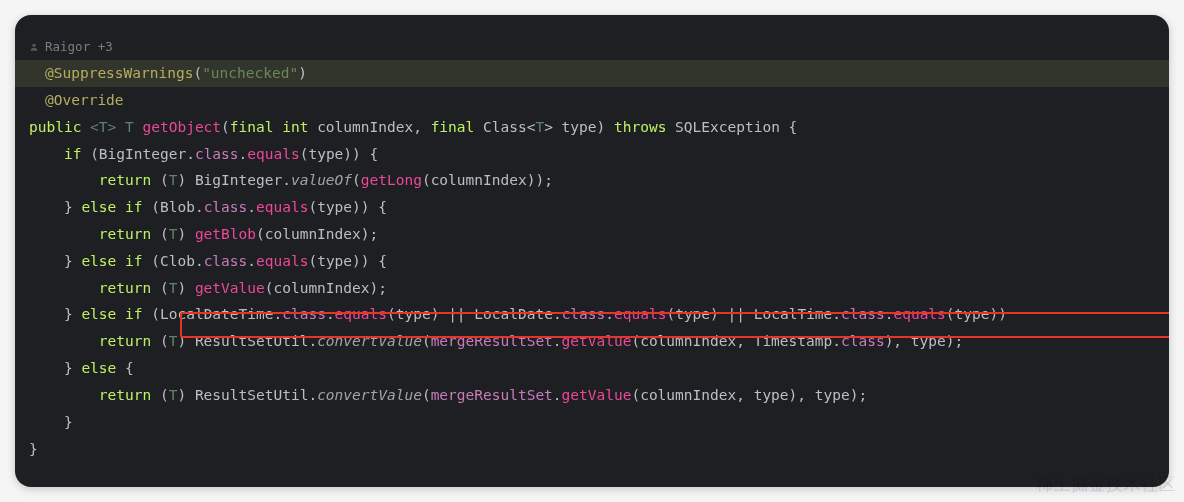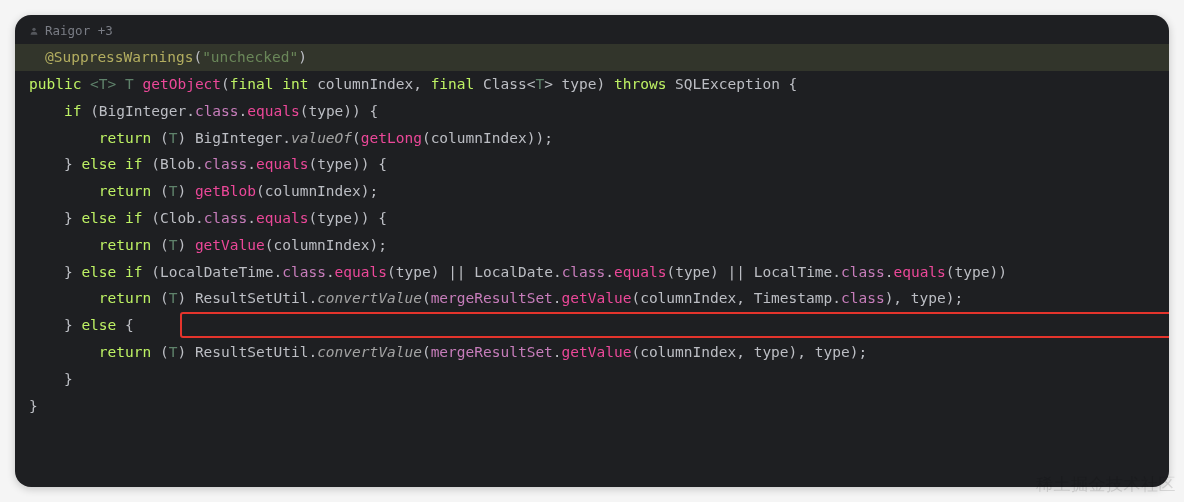--- a/index.html
+++ b/index.html
@@ -15,21 +15,21 @@
   .code-frame {
     width: 100%;
     height: 100%;
     background: #1e1f22;
     border-radius: 16px;
     overflow: hidden;
     box-shadow: 0 2px 8px rgba(0,0,0,0.2);
     position: relative;
   }
   .author-bar {
-    padding: 4px 14px 2px 14px;
+    padding: 20px 14px 2px 14px;
     color: #7a7d85;
     font-size: 12.5px;
     display: flex;
     align-items: center;
     gap: 6px;
   }
   .author-icon {
     display: inline-block;
     width: 10px;
     height: 10px;
@@ -88,20 +88,21 @@
           <path d="M4 20c0-4 4-6 8-6s8 2 8 6v1H4v-1z"></path>
         </svg>
     </span>
     <span>Raigor +3</span>
   </div>
 
   <div class="code-body">
 
     <div class="code-line highlight-line"><span class="tk-annotation">@SuppressWarnings</span><span class="tk-punct">(</span><span class="tk-string">"unchecked"</span><span class="tk-punct">)</span></div>
 
+    <div class="code-line"><span class="tk-annotation">@Override</span></div>
 
     <div class="code-line"><span class="tk-keyword">public </span><span class="tk-generic">&lt;T&gt; </span><span class="tk-generic">T </span><span class="tk-method">getObject</span><span class="tk-punct">(</span><span class="tk-keyword">final </span><span class="tk-keyword">int </span><span class="tk-param">columnIndex</span><span class="tk-punct">, </span><span class="tk-keyword">final </span><span class="tk-plain">Class</span><span class="tk-punct">&lt;</span><span class="tk-generic">T</span><span class="tk-punct">&gt; </span><span class="tk-param">type</span><span class="tk-punct">) </span><span class="tk-keyword">throws </span><span class="tk-plain">SQLException </span><span class="tk-punct">{</span></div>
 
     <div class="code-line"><span>    </span><span class="tk-keyword">if </span><span class="tk-punct">(</span><span class="tk-plain">BigInteger</span><span class="tk-punct">.</span><span class="tk-field">class</span><span class="tk-punct">.</span><span class="tk-method">equals</span><span class="tk-punct">(</span><span class="tk-plain">type</span><span class="tk-punct">)</span><span class="tk-punct">) </span><span class="tk-punct">{</span></div>
 
     <div class="code-line"><span>        </span><span class="tk-keyword">return </span><span class="tk-punct">(</span><span class="tk-generic">T</span><span class="tk-punct">) </span><span class="tk-plain">BigInteger</span><span class="tk-punct">.</span><span class="tk-methodit">valueOf</span><span class="tk-punct">(</span><span class="tk-method">getLong</span><span class="tk-punct">(</span><span class="tk-plain">columnIndex</span><span class="tk-punct">)</span><span class="tk-punct">)</span><span class="tk-punct">;</span></div>
 
     <div class="code-line"><span>    </span><span class="tk-punct">} </span><span class="tk-keyword">else </span><span class="tk-keyword">if </span><span class="tk-punct">(</span><span class="tk-plain">Blob</span><span class="tk-punct">.</span><span class="tk-field">class</span><span class="tk-punct">.</span><span class="tk-method">equals</span><span class="tk-punct">(</span><span class="tk-plain">type</span><span class="tk-punct">)</span><span class="tk-punct">) </span><span class="tk-punct">{</span></div>
 
     <div class="code-line"><span>        </span><span class="tk-keyword">return </span><span class="tk-punct">(</span><span class="tk-generic">T</span><span class="tk-punct">) </span><span class="tk-method">getBlob</span><span class="tk-punct">(</span><span class="tk-plain">columnIndex</span><span class="tk-punct">)</span><span class="tk-punct">;</span></div>

